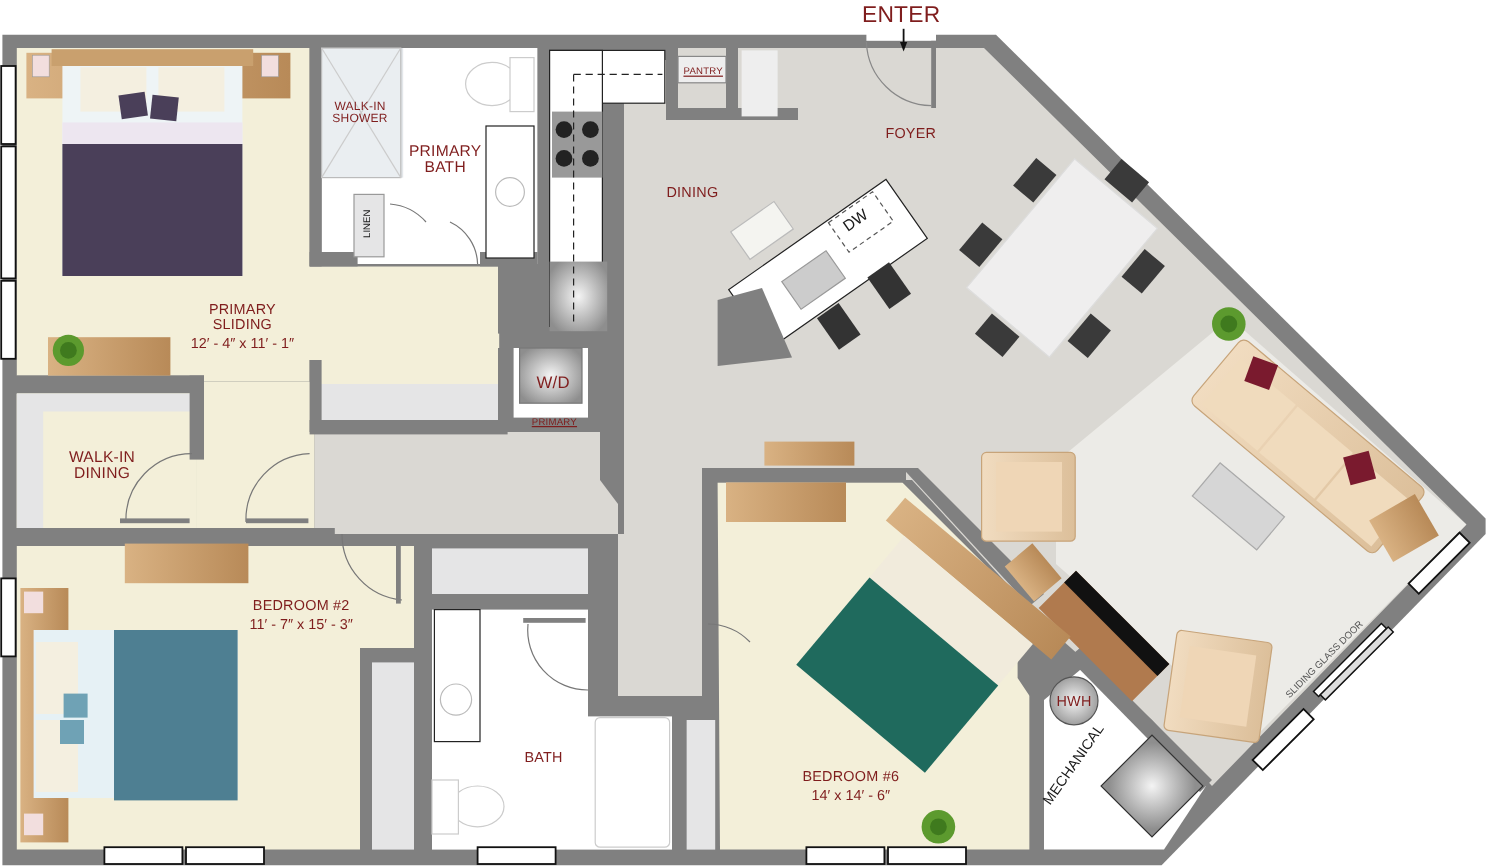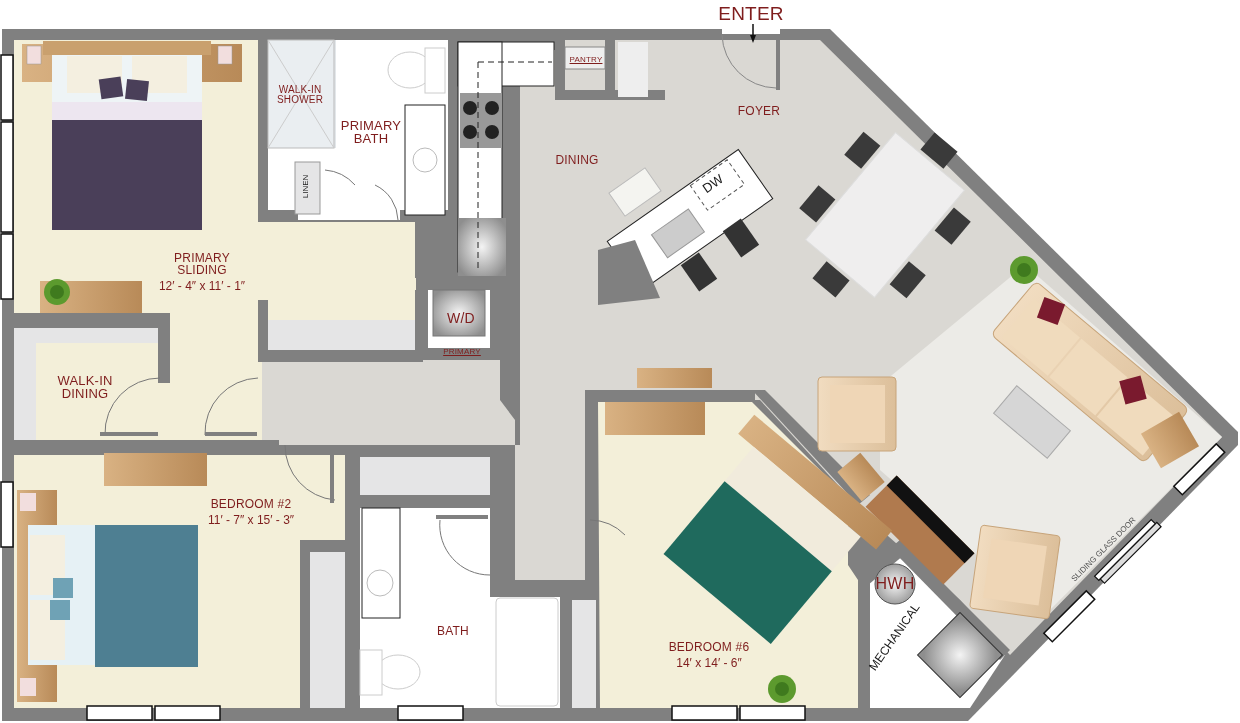--- a/index.html
+++ b/index.html
@@ -330,17 +330,17 @@
 <div class="lbl" style="left:453px;top:631px;">
       <span class="t">BATH</span>
     </div>
 
 <div class="lbl" style="left:709px;top:655px;">
   <span class="t">BEDROOM #6</span>
       <span class="d">14′ x 14′ - 6″</span>
 </div>
 
 <div class="lbl" style="left:895px;top:584px;">
-      <span class="t" style="font-size:16px">HWH</span>
+      <span class="t" style="font-size:12px">HWH</span>
     </div>
 <div class="rot" style="left:855px;top:630px;font-size:12px;transform:rotate(-55deg);">MECHANICAL</div>
 <div class="rot" style="left:1060px;top:545px;font-size:8px;color:#555;transform:rotate(-45deg);">SLIDING GLASS DOOR</div>
 </div>
 
 </body></html>

